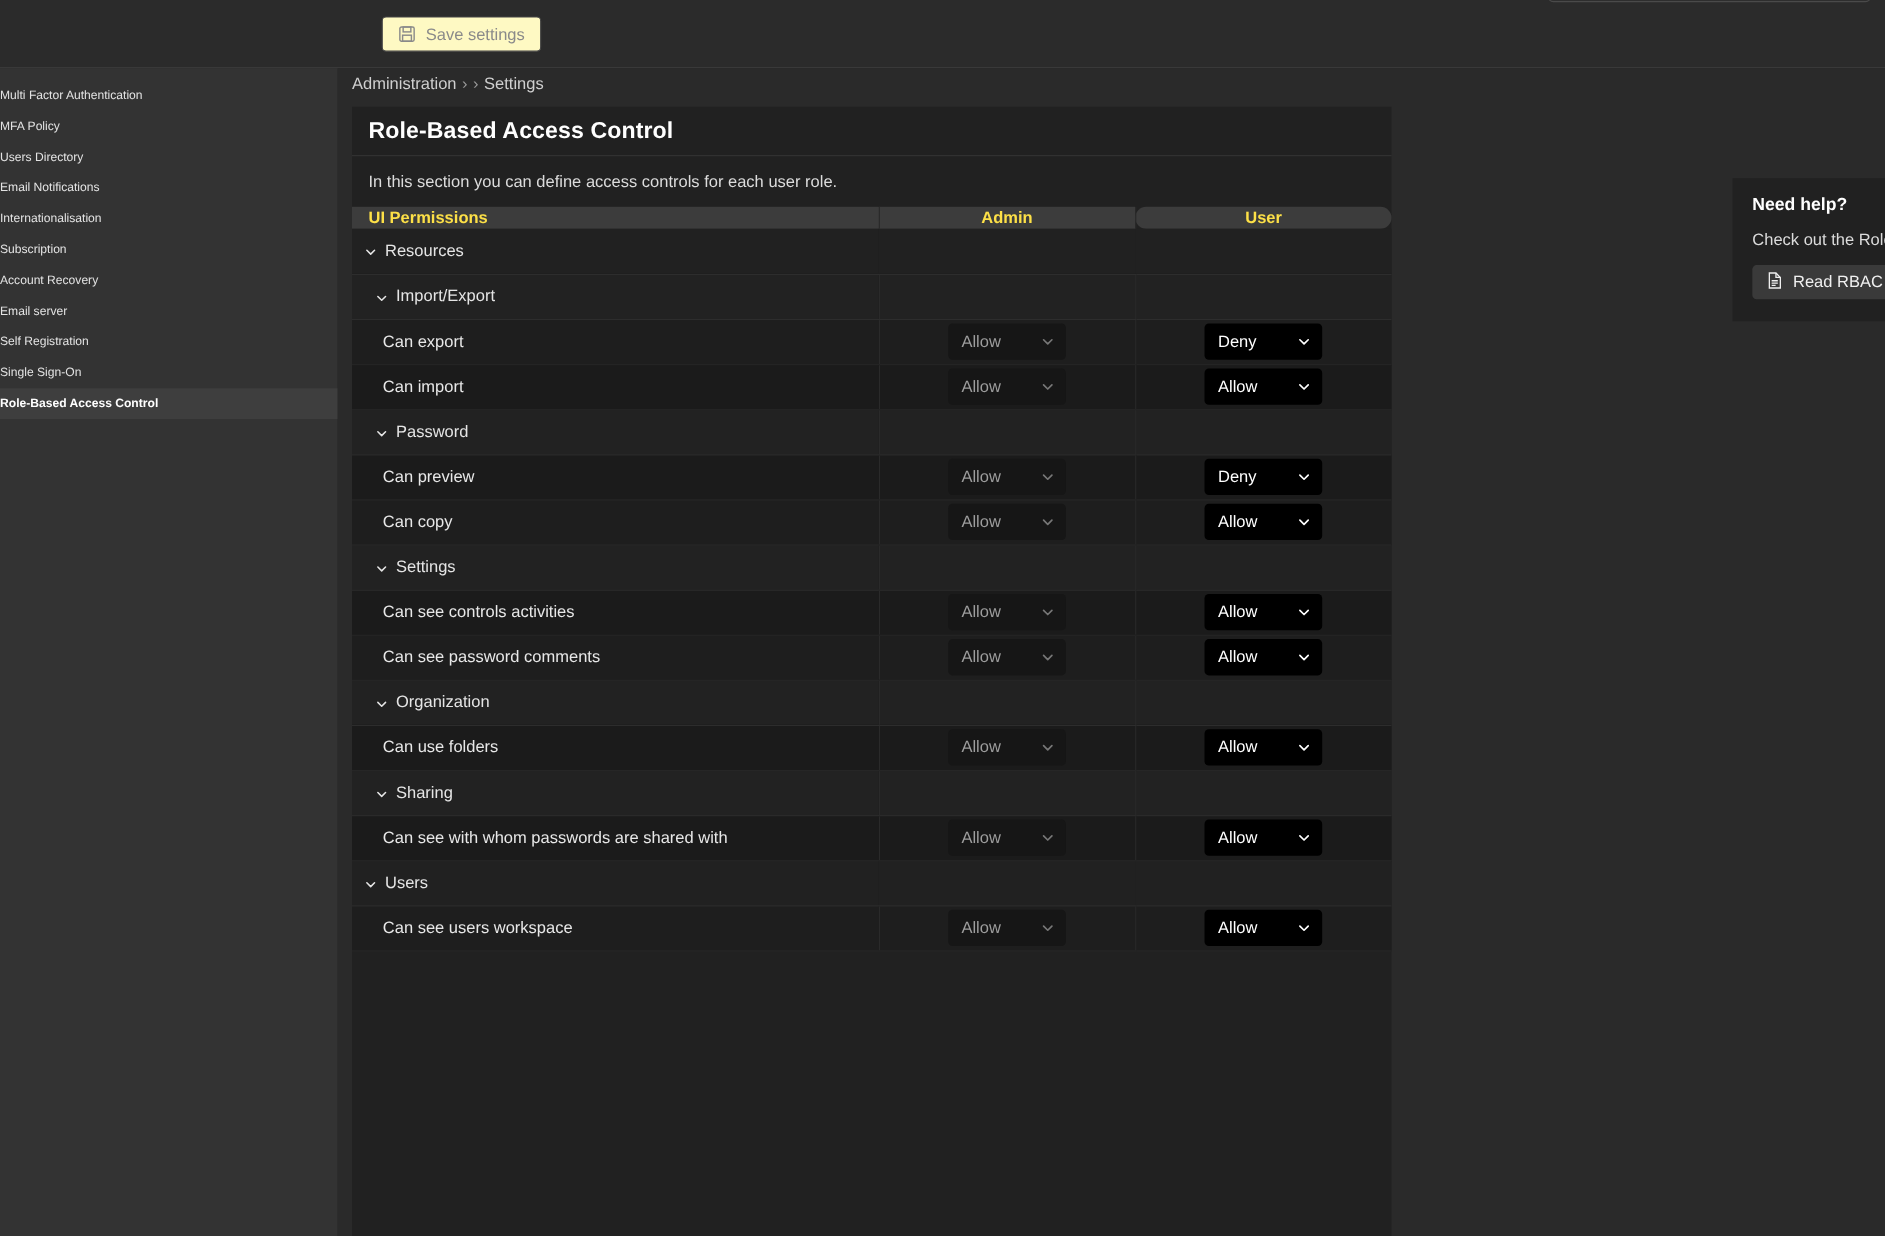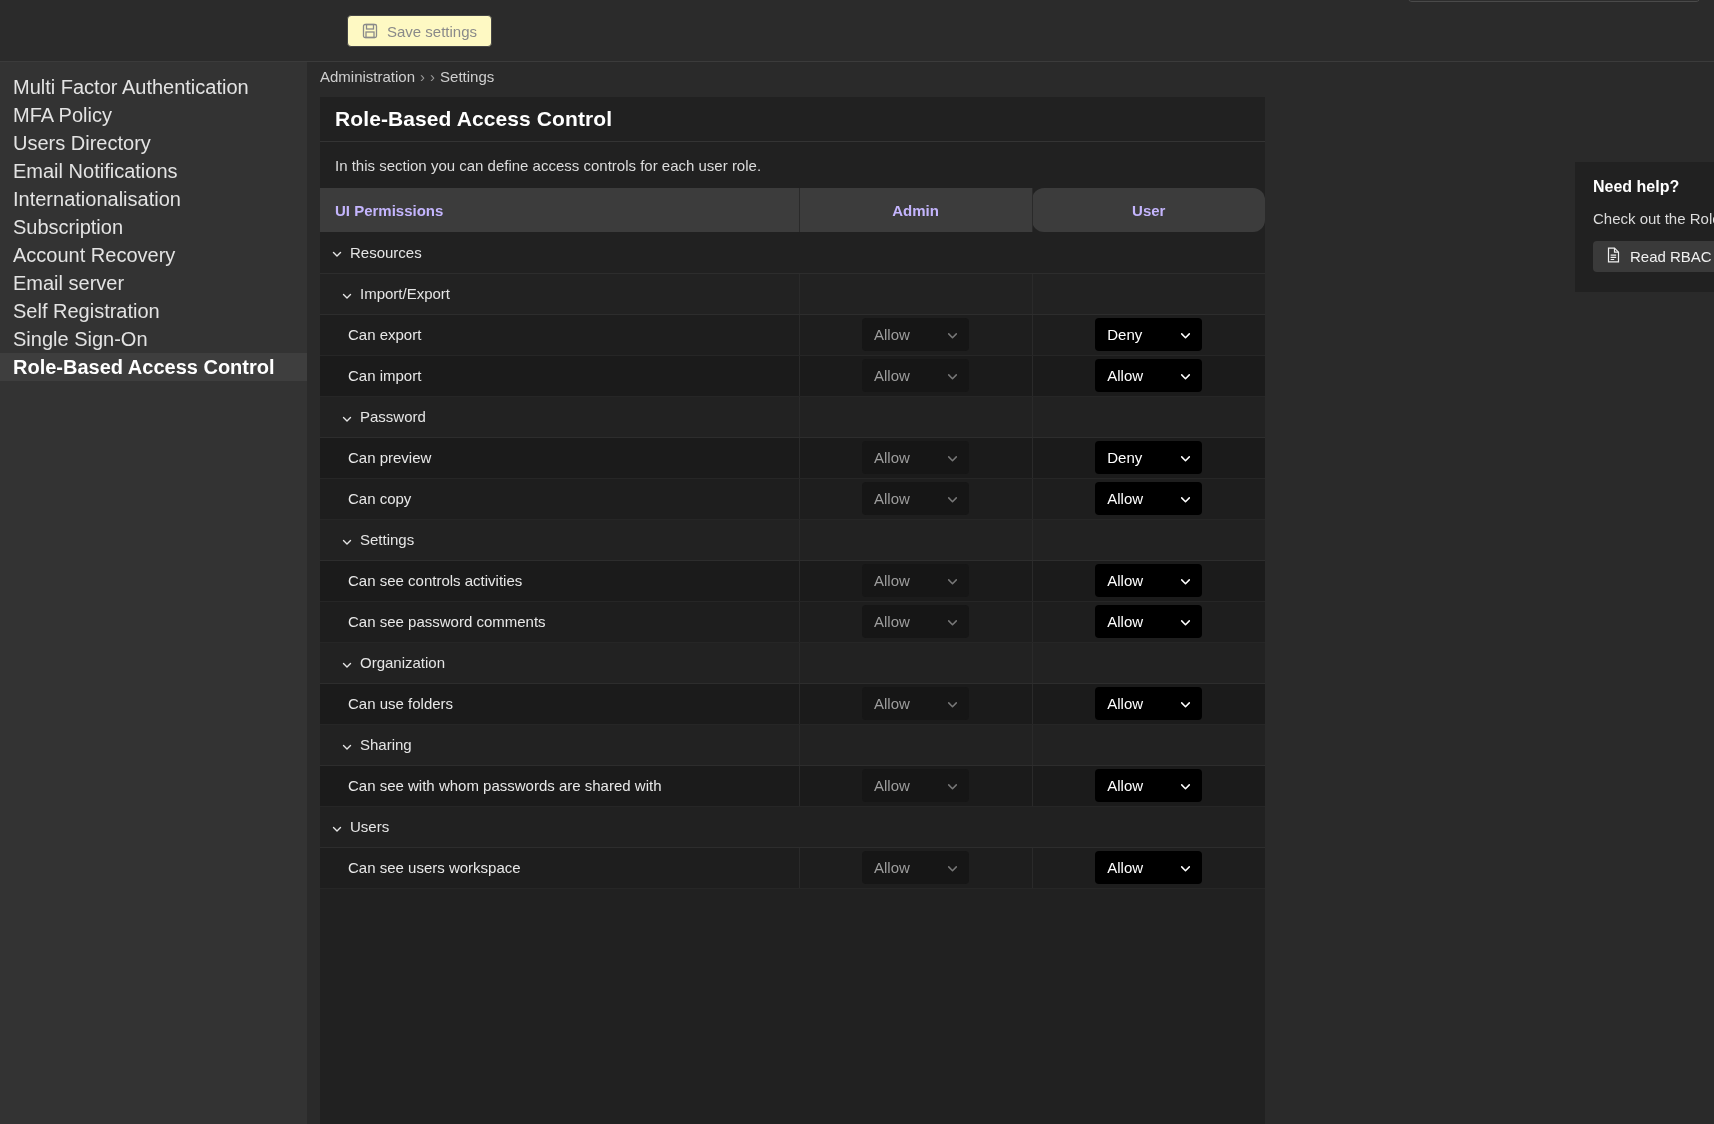--- a/index.html
+++ b/index.html
@@ -34,21 +34,21 @@
   }
 
   
   .sidebar {
     position: absolute; left: 0; top: 62px; width: 307px; height: 1062px;
     background: #333333;
     padding-top: 11px;
   }
   .side-item {
     height: 28px; display: flex; align-items: center;
-    padding-left: 13px; font-size: 20px; color: #e3e3e3;
+    font-size: 11px; color: #e3e3e3;
     cursor: pointer;
   }
   .side-item.active {
     background: #3e3e3e; font-weight: bold; color: #ffffff;
   }
 
   
   .main {
     position: absolute; left: 307px; top: 62px;
     width: 1407px; height: 1062px;
@@ -77,22 +77,22 @@
     padding-left: 15px; font-size: 15px; color: #dcdcdc;
   }
 
   
   table.rbac { width: 100%; border-collapse: collapse; table-layout: fixed; }
   table.rbac col.c-name { width: 479px; }
   table.rbac col.c-admin { width: 233px; }
   table.rbac col.c-user { width: 233px; }
 
   table.rbac thead th {
-    background: #3c3c3c; height: 44px;
-    font-size: 15px; font-weight: bold; color: #c4b5fd;
+    background: #3c3c3c; height: 20px;
+    font-size: 15px; font-weight: bold; color: #fde047;
     border-right: 1px solid #2a2a2a;
   }
   table.rbac thead th.h-name { text-align: left; padding-left: 15px; }
   table.rbac thead th.h-role { text-align: center; }
   table.rbac thead th:last-child { border-right: none; border-radius: 12px; }
 
   tr.grp td { background: #222222; border-bottom: 1px solid #2d2d2d; }
   tr.grp.lvl0 td { background: #212121; }
   tr.row td { background: #1b1b1b; border-bottom: 1px solid #262626; }
   tr.row.alt td { background: #1e1e1e; }

